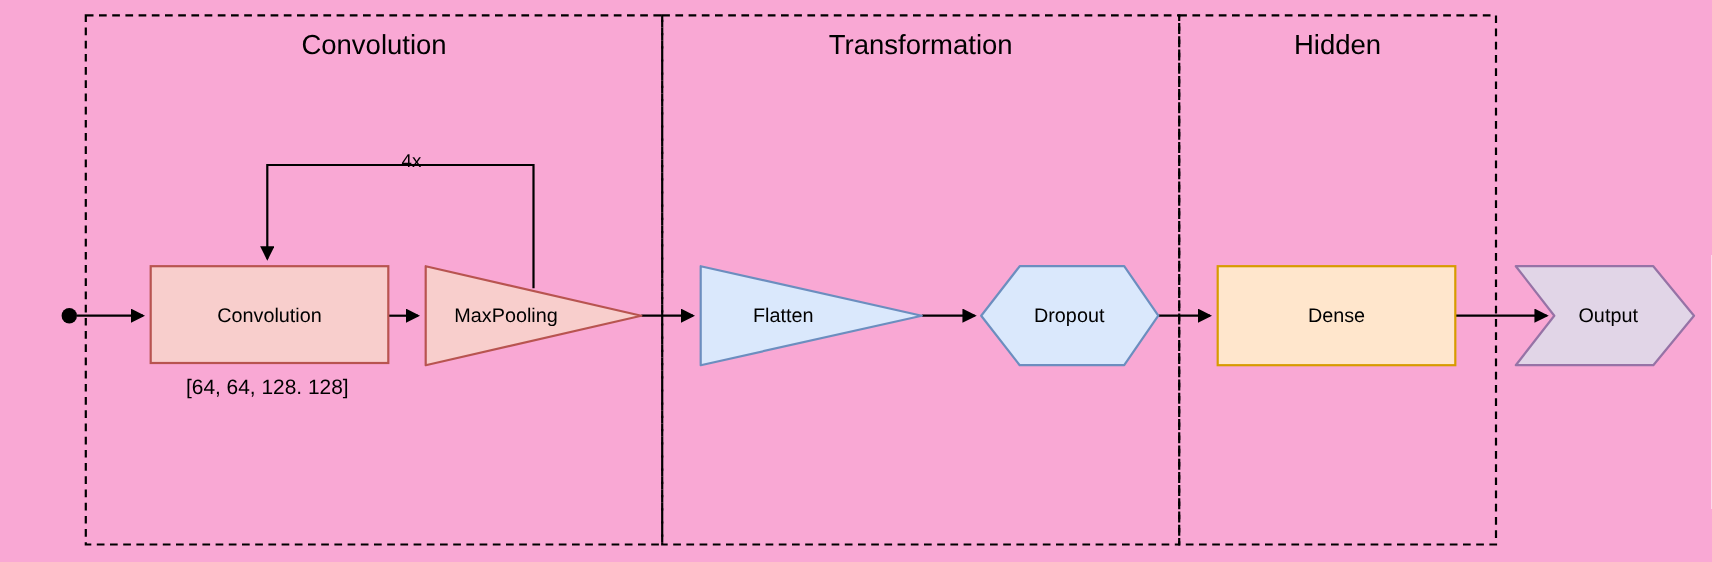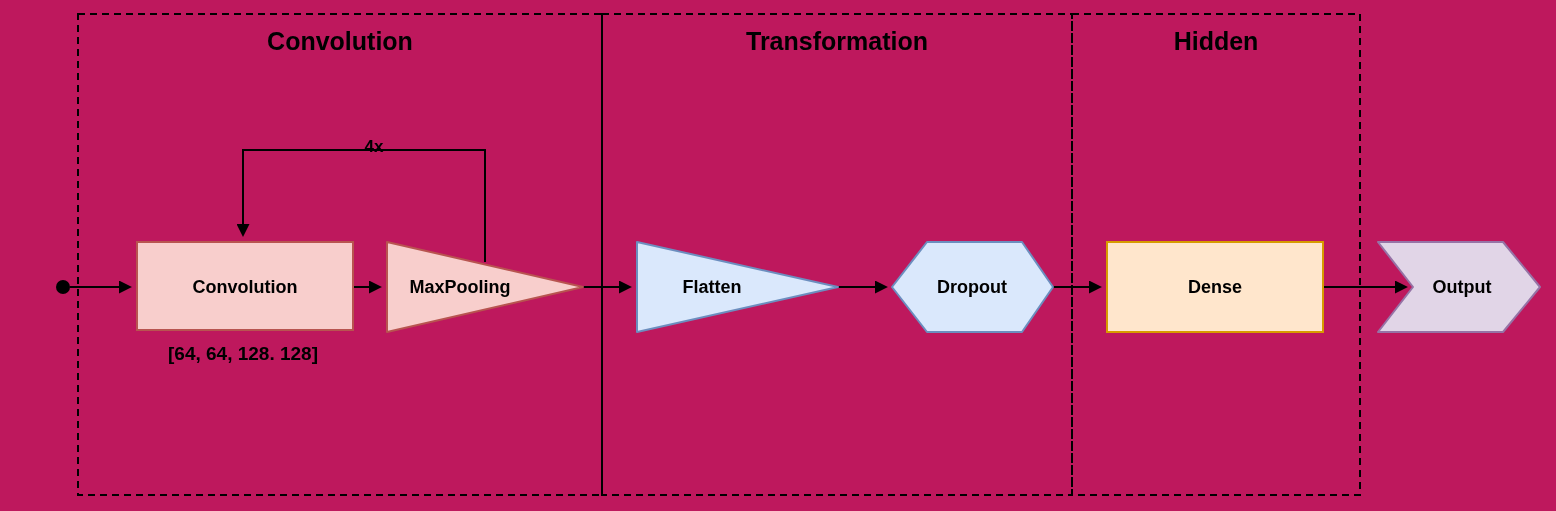--- a/index.html
+++ b/index.html
@@ -8,22 +8,21 @@
     background: #ffffff;
     width: 1556px;
     height: 511px;
     overflow: hidden;
     font-family: "Liberation Sans", sans-serif;
   }
   .canvas-wrap {
     position: relative;
     width: 1556px;
     height: 511px;
-    background: #be185d;
-    font-weight: bold;
+    background: #f9a8d4;
   }
   svg { display: block; }
   text {
     font-family: "Liberation Sans", sans-serif;
     fill: #000000;
   }
   .section-title { font-size: 25px; }
   .node-label   { font-size: 18px; }
   .param-label  { font-size: 19px; }
   .loop-label   { font-size: 17px; }

